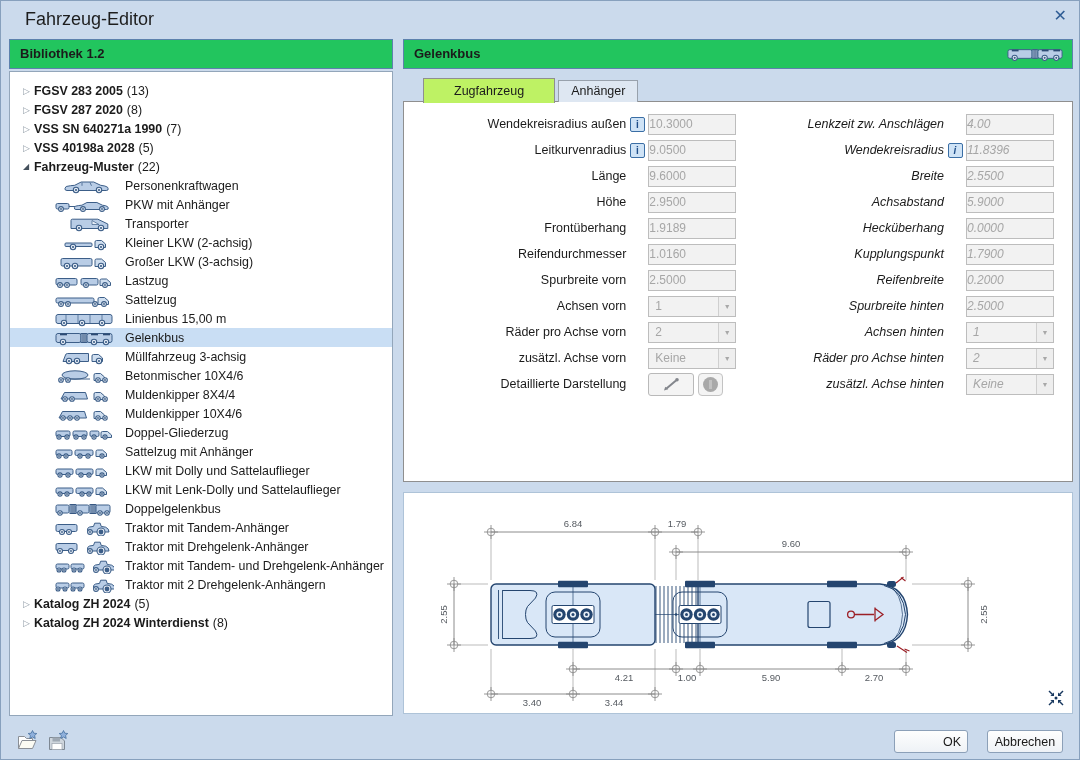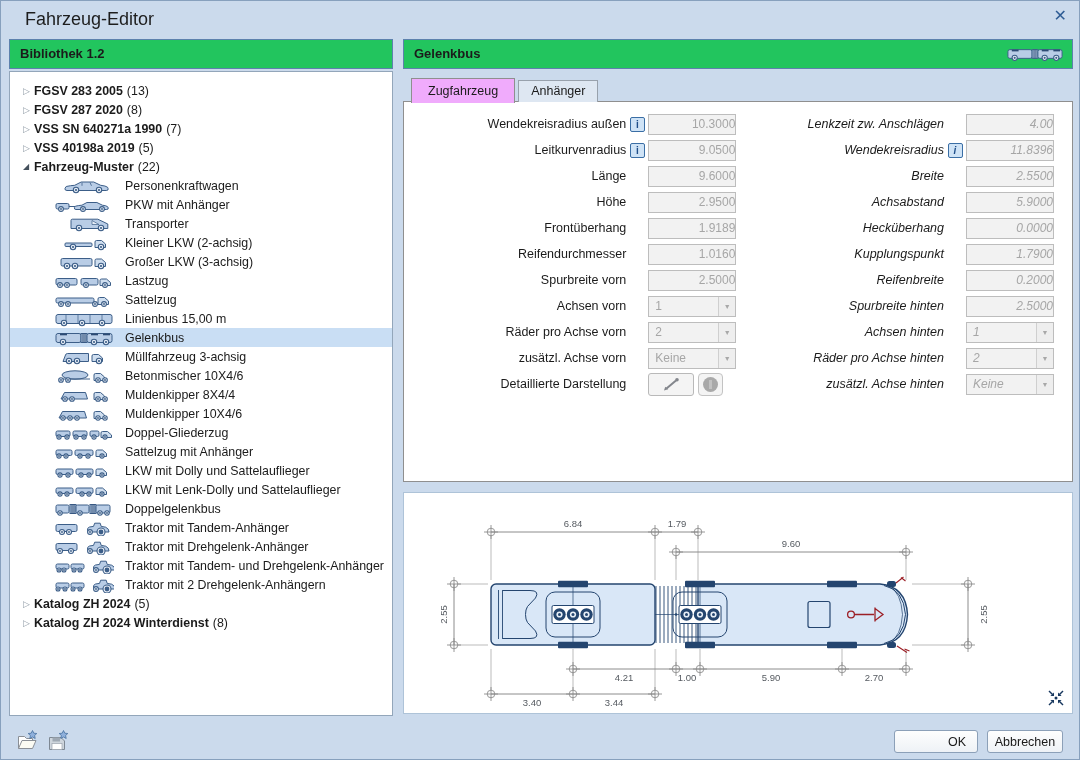--- a/index.html
+++ b/index.html
@@ -18,53 +18,53 @@
            border:1px solid #93a6ba;padding-top:9px;overflow:hidden;}
   .trow{height:19px;display:flex;align-items:center;white-space:nowrap;font-size:12.4px;cursor:default;}
   .trow.sel{background:#c9def4;}
   .texp{width:11px;margin-left:13px;font-size:9px;color:#8f9aa5;flex:none;}
   .texp.open{color:#44505c;font-size:8px;}
   .tgl{font-weight:bold;}
   .tcount{margin-left:4px;}
   .vicon{width:62px;margin-left:44px;margin-right:9px;flex:none;display:flex;align-items:center;}
   .tabs{position:absolute;left:402px;top:76px;width:670px;height:25px;display:flex;align-items:flex-end;z-index:2;}
   .tab{font-size:12.5px;padding:3px 12px 4px;background:#dee7f2;border:1px solid #98a1ac;border-bottom:none;margin-left:3px;cursor:pointer;}
-  .tab.active{background:#f0abfc;border:1px solid #8f8f8f;border-bottom:none;padding:5px 16px 5px;margin-left:8px;position:relative;top:1px;}
+  .tab.active{background:#bef264;border:1px solid #8f8f8f;border-bottom:none;padding:5px 30px 5px;margin-left:20px;position:relative;top:1px;}
   .formbox{position:absolute;left:402px;top:100px;width:670px;height:381px;background:#fff;
            border:1px solid #8f8f8f;display:flex;padding-top:9px;gap:24px;}
   .fcol{display:flex;flex-direction:column;}
   .fcolL{width:350px;padding-right:8px;}
   .fcolR{width:312px;padding-right:18px;font-style:italic;}
   .frow{height:26px;display:flex;align-items:center;}
   .flabel{flex:1;text-align:right;font-size:12.5px;color:#1b1b1b;white-space:nowrap;}
   .fico{width:22px;flex:none;display:flex;justify-content:center;}
   .info{width:15px;height:15px;background:#cfe3f6;border:1px solid #3a6ea5;border-radius:2px;
         color:#1f4e8a;font-weight:bold;font-size:10px;text-align:center;line-height:13px;cursor:pointer;}
   .fctrl{width:88px;flex:none;}
   .tin{width:88px;height:21px;background:#f2f2f2;border:1px solid #bdbdbd;color:#a6a6a6;
-       font-size:12px;text-align:right;line-height:19px;overflow:hidden;}
+       font-size:12px;text-align:left;line-height:19px;overflow:hidden;}
   .tsel{width:88px;height:21px;background:#f2f2f2;border:1px solid #bdbdbd;display:flex;}
   .tsel .val{flex:1;color:#a6a6a6;font-size:12px;line-height:19px;padding-left:6px;}
   .tsel .arr{width:17px;border-left:1px solid #cfcfcf;background:#eeeeee;color:#a8a8a8;
              font-size:7px;text-align:center;line-height:19px;}
   .btnrow{display:flex;align-items:center;}
   .penbtn{width:46px;height:23px;background:#f4f4f4;border:1px solid #b9b9b9;border-radius:3px;
           display:flex;align-items:center;justify-content:center;padding:0;cursor:pointer;}
   .circbtn{width:25px;height:23px;background:#f4f4f4;border:1px solid #c3c3c3;border-radius:4px;
            margin-left:4px;display:flex;align-items:center;justify-content:center;padding:0;}
   .cdot{width:15px;height:15px;border-radius:50%;background:#a9a9a9;position:relative;}
   .cdot::after{content:"";position:absolute;left:6px;top:3px;width:3px;height:9px;background:#c2c2c2;}
   .drawbox{position:absolute;left:402px;top:491px;width:670px;height:222px;background:#fff;
            border:1px solid #aec3d8;}
   .draw{position:absolute;left:1px;top:1px;}
   .fit{position:absolute;right:7px;bottom:6px;cursor:pointer;}
   .footico{position:absolute;background:none;border:none;padding:0;cursor:pointer;}
   .btn{position:absolute;height:23px;background:linear-gradient(#fefefe,#eef2f6);border:1px solid #8ca0b8;
        border-radius:3px;font-size:12.5px;font-family:inherit;color:#1a1a1a;cursor:pointer;}
-  .okbtn{left:893px;top:729px;width:84px;padding-left:48px;}
+  .okbtn{left:893px;top:729px;width:74px;padding-left:48px;}
   .cancelbtn{left:986px;top:729px;width:76px;}
   text{font-family:"Liberation Sans","DejaVu Sans",sans-serif;}
 </style>
 </head>
 <body>
 
 <div class="win">
 
   <div class="titlebar">
     <span class="title">Fahrzeug-Editor</span>
@@ -86,21 +86,21 @@
         <span class="tgl">FGSV 287 2020</span>
         <span class="tcount">(8)</span>
       </div>
       <div class="trow">
         <span class="texp">▷</span>
         <span class="tgl">VSS SN 640271a 1990</span>
         <span class="tcount">(7)</span>
       </div>
       <div class="trow">
         <span class="texp">▷</span>
-        <span class="tgl">VSS 40198a 2019</span>
+        <span class="tgl">VSS 40198a 2028</span>
         <span class="tcount">(5)</span>
       </div>
       <div class="trow">
         <span class="texp open">◢</span>
         <span class="tgl">Fahrzeug-Muster</span>
         <span class="tcount">(22)</span>
       </div>
       <div class="trow">
         <span class="vicon">
           <svg width="60" height="16" viewBox="0 0 60 16">

